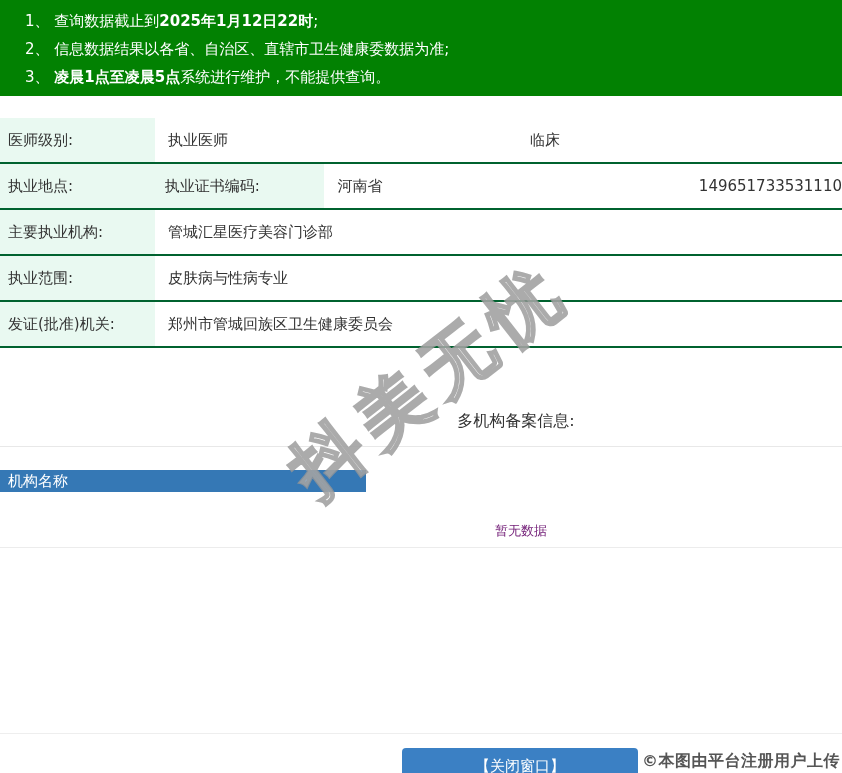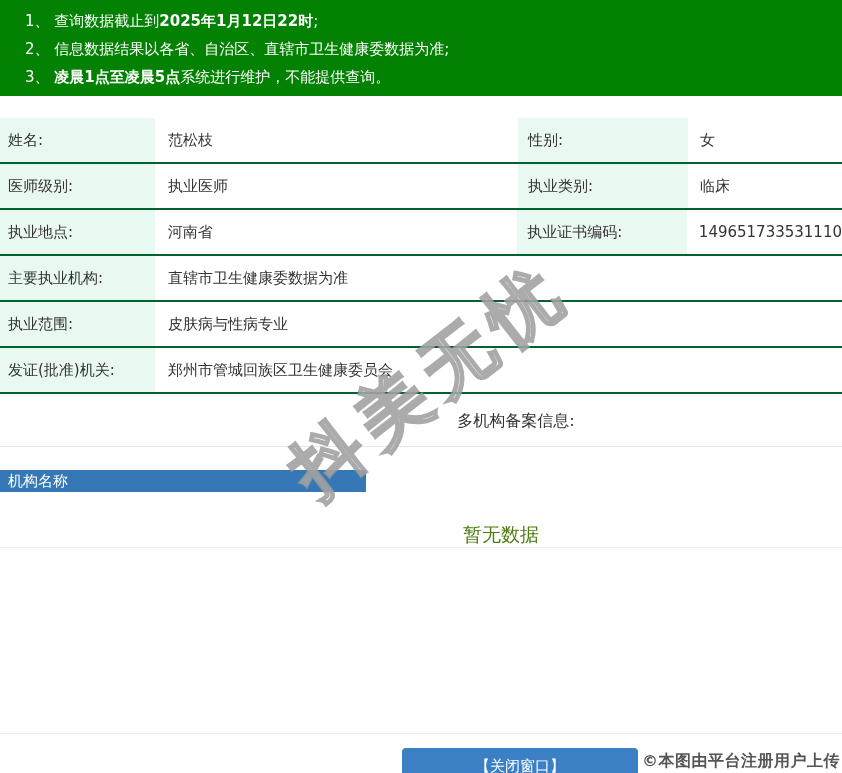--- a/index.html
+++ b/index.html
@@ -29,22 +29,22 @@
   .hline.l2{top:547px;background:#ececec;}
   .hline.l3{top:733px;background:#eeeeee;}
   
   .filing-header{position:absolute;top:470px;left:0;width:842px;height:22px;display:flex;}
   .fh-gap{width:4px;background:#fff;}
   .fh-cell{background:#3578b5;color:#fff;font-size:15px;display:flex;align-items:center;
            padding-left:8px;box-sizing:border-box;}
   .fh-c1{width:366px;}
   .fh-c2{width:302px;margin-top:37px;}
   .fh-c3{flex:1;margin-top:40px;}
-  .empty-text{position:absolute;top:522px;left:501px;transform:translateX(-50%);
-              color:#4d7c0f;font-size:19px;white-space:nowrap;}
+  .empty-text{position:absolute;top:522px;left:521px;transform:translateX(-50%);
+              color:#701a75;font-size:13px;white-space:nowrap;}
   
   .watermark{position:absolute;left:240px;top:338px;width:380px;height:84px;line-height:84px;
              text-align:center;transform:rotate(-38deg);font-size:70px;font-weight:bold;
              letter-spacing:12px;white-space:nowrap;pointer-events:none;z-index:5;
              color:rgba(255,255,255,0.5);-webkit-text-stroke:2.5px rgba(150,150,150,0.8);}
   
   .close-button{position:absolute;top:748px;left:402px;width:236px;height:40px;
                 background:#3b80c4;border:none;border-radius:4px;color:#fff;font-size:15px;
                 box-sizing:border-box;padding-top:0;cursor:pointer;z-index:2;
                 display:flex;justify-content:center;padding-top:9px;
@@ -57,40 +57,33 @@
 <body>
 
 <div class="banner">
   <div class="banner-line"><span>1、 查询数据截止到</span><b>2025年1月12日22时</b><span>;</span></div>
   <div class="banner-line"><span>2、 信息数据结果以各省、自治区、直辖市卫生健康委数据为准;</span><b></b><span></span></div>
   <div class="banner-line"><span>3、 </span><b>凌晨1点至凌晨5点</b><span>系统进行维护，不能提供查询。</span></div>
 </div>
 
 <div class="info-table">
   <div class="irow">
-    <div class="cell cell-label">姓名:</div>
-    <div class="cell cell-value">范松枝</div>
-    <div class="cell cell-label2">性别:</div>
-    <div class="cell cell-value2">女</div>
-  </div>
-  <div class="irow">
     <div class="cell cell-label">医师级别:</div>
     <div class="cell cell-value">执业医师</div>
-    <div class="cell cell-label2">执业类别:</div>
     <div class="cell cell-value2">临床</div>
   </div>
   <div class="irow">
     <div class="cell cell-label">执业地点:</div>
+    <div class="cell cell-label2">执业证书编码:</div>
     <div class="cell cell-value">河南省</div>
-    <div class="cell cell-label2">执业证书编码:</div>
     <div class="cell cell-value2">149651733531110</div>
   </div>
   <div class="irow">
     <div class="cell cell-label">主要执业机构:</div>
-    <div class="cell cell-value full">直辖市卫生健康委数据为准</div>
+    <div class="cell cell-value full">管城汇星医疗美容门诊部</div>
   </div>
   <div class="irow">
     <div class="cell cell-label">执业范围:</div>
     <div class="cell cell-value full">皮肤病与性病专业</div>
   </div>
   <div class="irow">
     <div class="cell cell-label">发证(批准)机关:</div>
     <div class="cell cell-value full">郑州市管城回族区卫生健康委员会</div>
   </div>
 </div>

